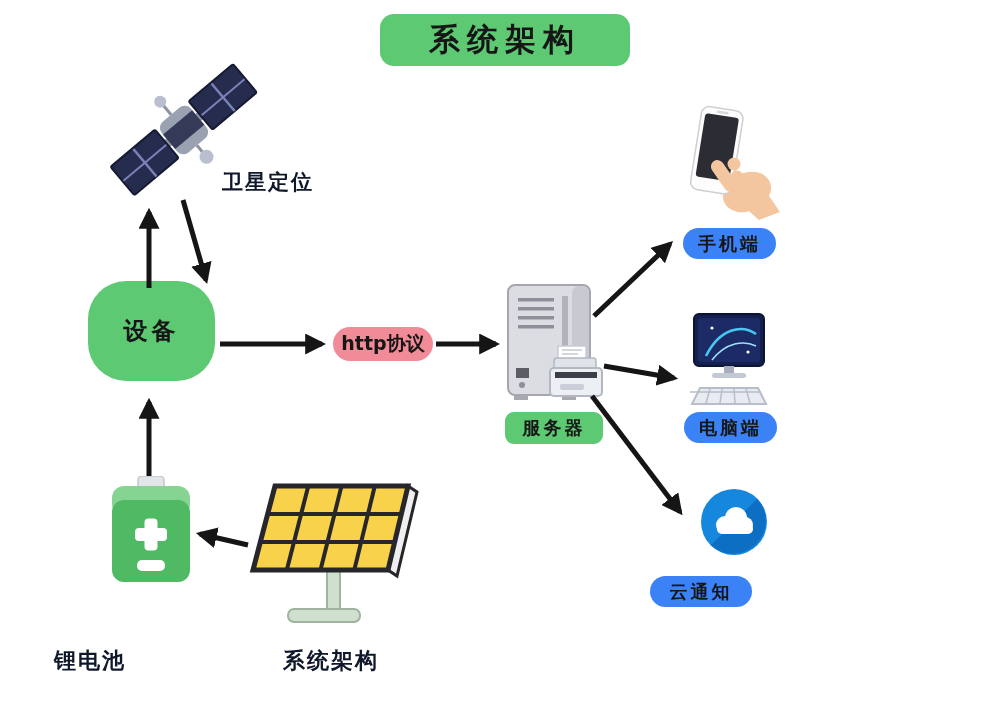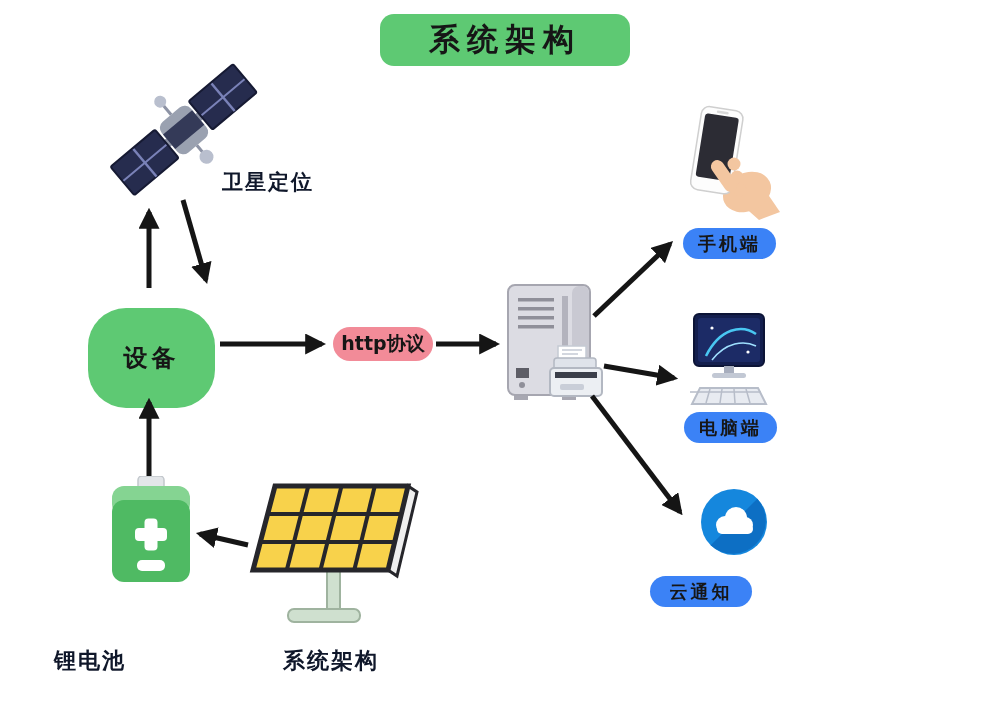--- a/index.html
+++ b/index.html
@@ -4,21 +4,21 @@
 <style>
   html,body{margin:0;padding:0;background:#fff;}
   .canvas{
     position:relative;width:1000px;height:723px;background:#ffffff;
     font-family:"DejaVu Sans","Liberation Sans",sans-serif;overflow:hidden;color:#161616;
   }
   .abs{position:absolute;}
   .box{display:flex;align-items:center;justify-content:center;font-weight:bold;color:#161616;}
   .title-box{left:380px;top:14px;width:250px;height:52px;background:#5ec973;border-radius:14px;
     font-size:31px;letter-spacing:7px;}
-  .device-box{left:88px;top:308px;width:127px;height:100px;background:#5ec973;border-radius:38px;
+  .device-box{left:88px;top:281px;width:127px;height:100px;background:#5ec973;border-radius:38px;
     font-size:24px;letter-spacing:4px;}
   .pill-http{left:333px;top:327px;width:100px;height:34px;background:#f28b98;border-radius:17px;font-size:19px;text-align:center;}
   .pill-server{left:505px;top:412px;width:98px;height:32px;background:#5ec973;border-radius:9px;font-size:18px;letter-spacing:3px;}
   .pill-orange{background:#3b82f6;border-radius:16px;font-size:18px;letter-spacing:3px;height:31px;}
   .pill-mobile{left:683px;top:228px;width:93px;}
   .pill-pc{left:684px;top:412px;width:93px;}
   .pill-cloud{left:650px;top:576px;width:102px;}
   .plain-label{font-size:21px;font-weight:600;color:#0f172a;letter-spacing:2px;}
   .lbl-sat{left:222px;top:168px;}
   .lbl-batt{left:54px;top:646px;font-size:22px;}
@@ -76,20 +76,21 @@
       <rect x="58" y="66" width="28" height="14" fill="#ffffff" stroke="#c5cad4" stroke-width="1.5"></rect>
       <line x1="62" y1="70" x2="82" y2="70" stroke="#c5cad4" stroke-width="1.5"></line>
       <line x1="62" y1="74" x2="78" y2="74" stroke="#c5cad4" stroke-width="1.5"></line>
       <rect x="54" y="78" width="42" height="13" rx="3" fill="#dfe3ea" stroke="#b3b8c2" stroke-width="1.5"></rect>
       <rect x="50" y="88" width="52" height="28" rx="4" fill="#eceff3" stroke="#b3b8c2" stroke-width="2"></rect>
       <rect x="55" y="92" width="42" height="6" fill="#3b3f4a"></rect>
       <rect x="60" y="104" width="24" height="6" rx="2" fill="#c9ced8"></rect>
     </svg>
   </div>
 
+  <div class="abs box pill-server">服务器</div>
 
   <div class="abs" style="left:675px;top:100px;width:105px;height:120px;">
     <svg width="105" height="120" viewBox="0 0 105 120">
       <polygon points="66,104 90,90 105,112 84,120" fill="#f3c6a0"></polygon>
       <ellipse cx="72" cy="92" rx="25" ry="19" fill="#f3c6a0" transform="rotate(-25 72 92)"></ellipse>
       <g transform="rotate(9 40 55)">
         <rect x="20" y="8" width="42" height="84" rx="8" fill="#fdfdfd" stroke="#cfcfcf" stroke-width="1.5"></rect>
         <rect x="24" y="15" width="34" height="64" rx="3" fill="#2c2c34"></rect>
         <rect x="35" y="10.5" width="12" height="2.5" rx="1.2" fill="#d9d9d9"></rect>
       </g>

